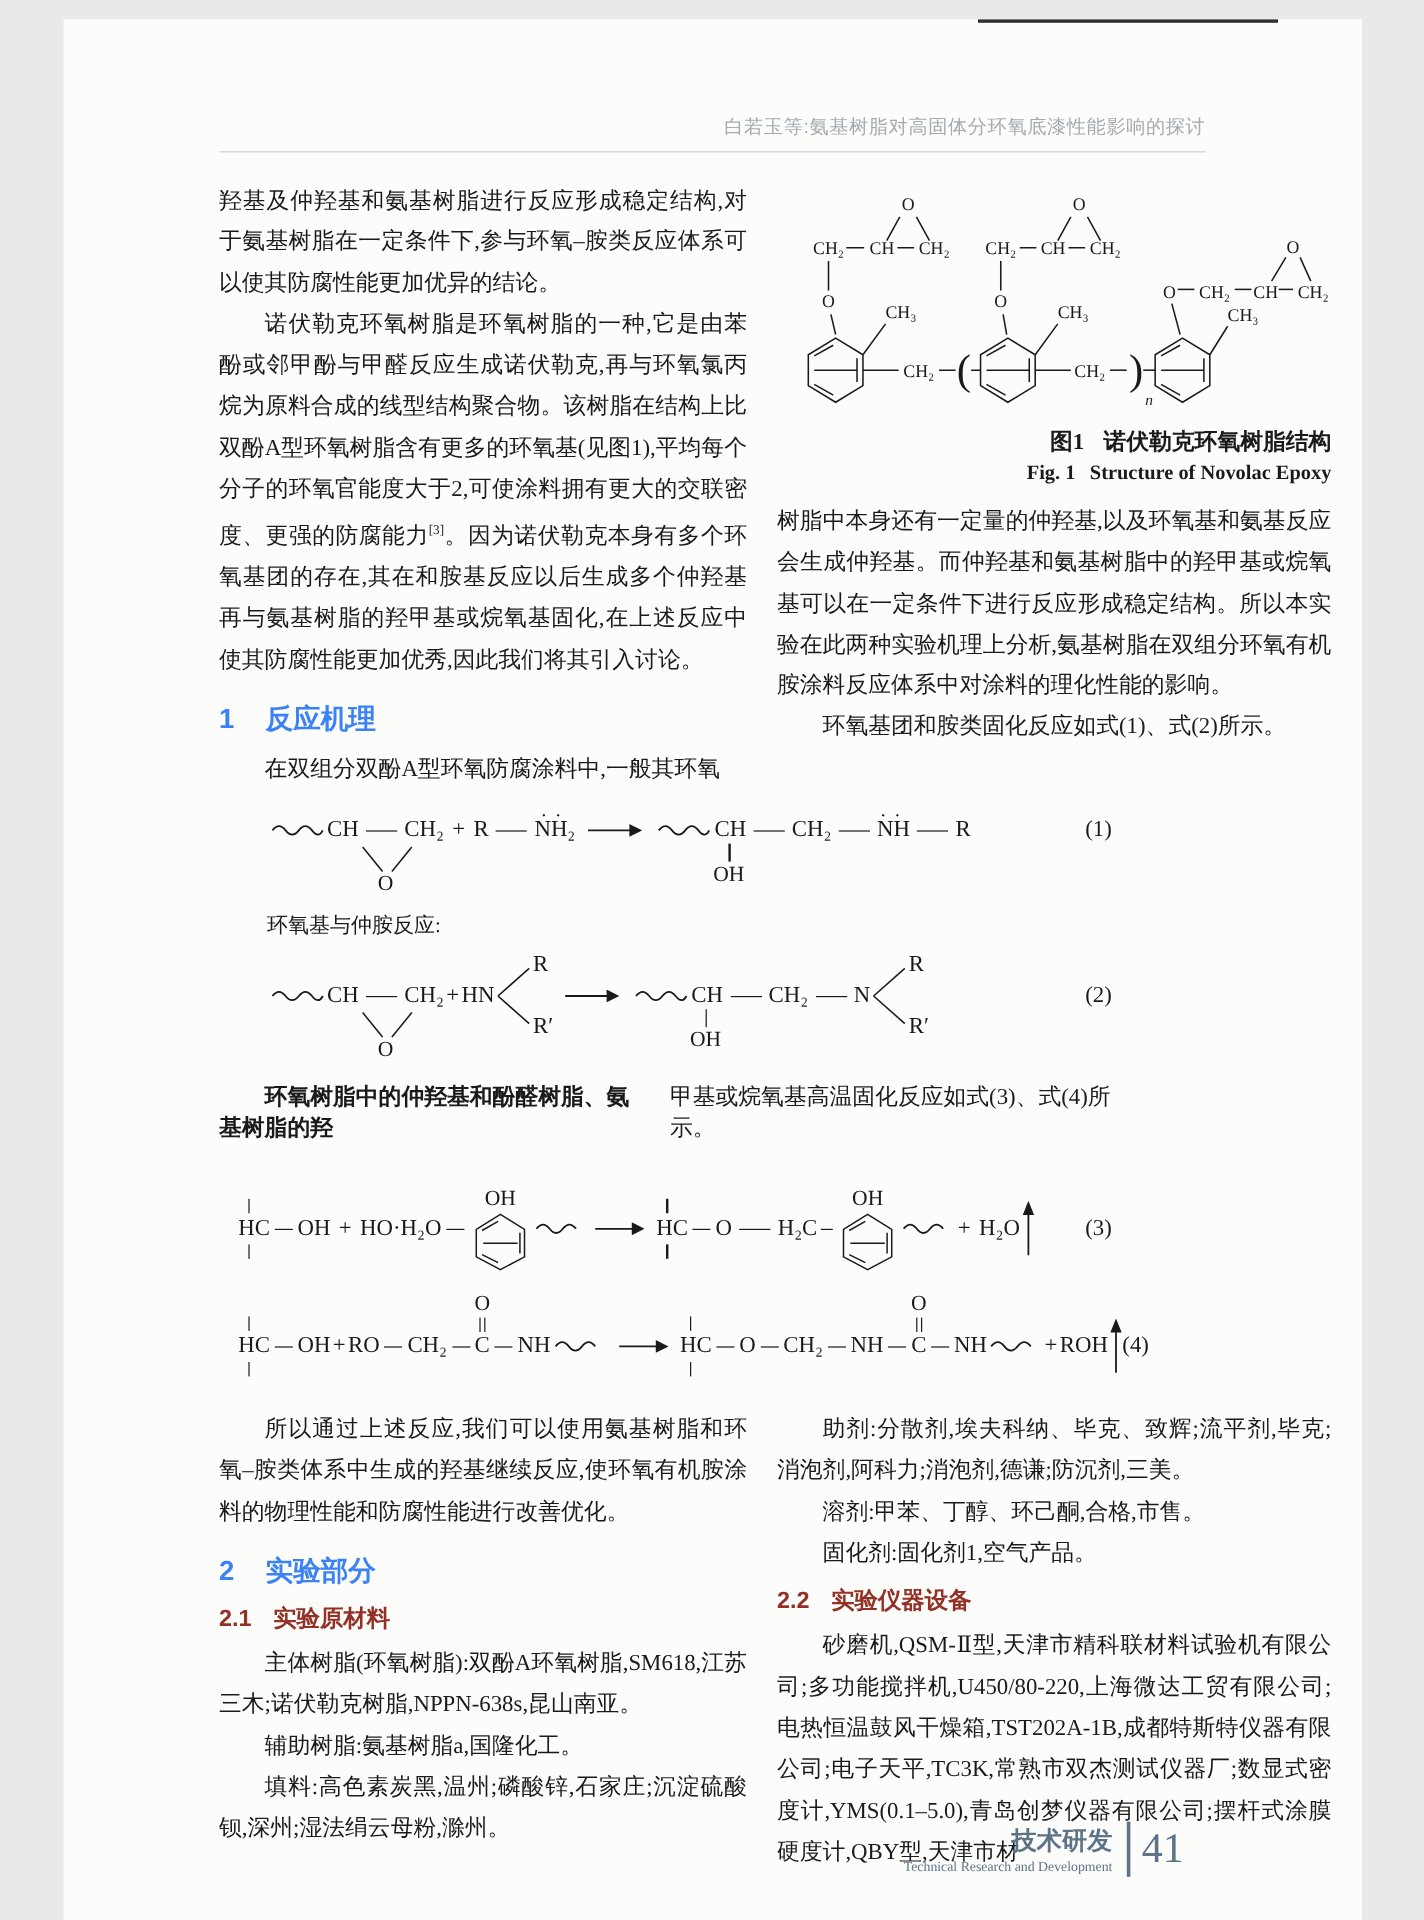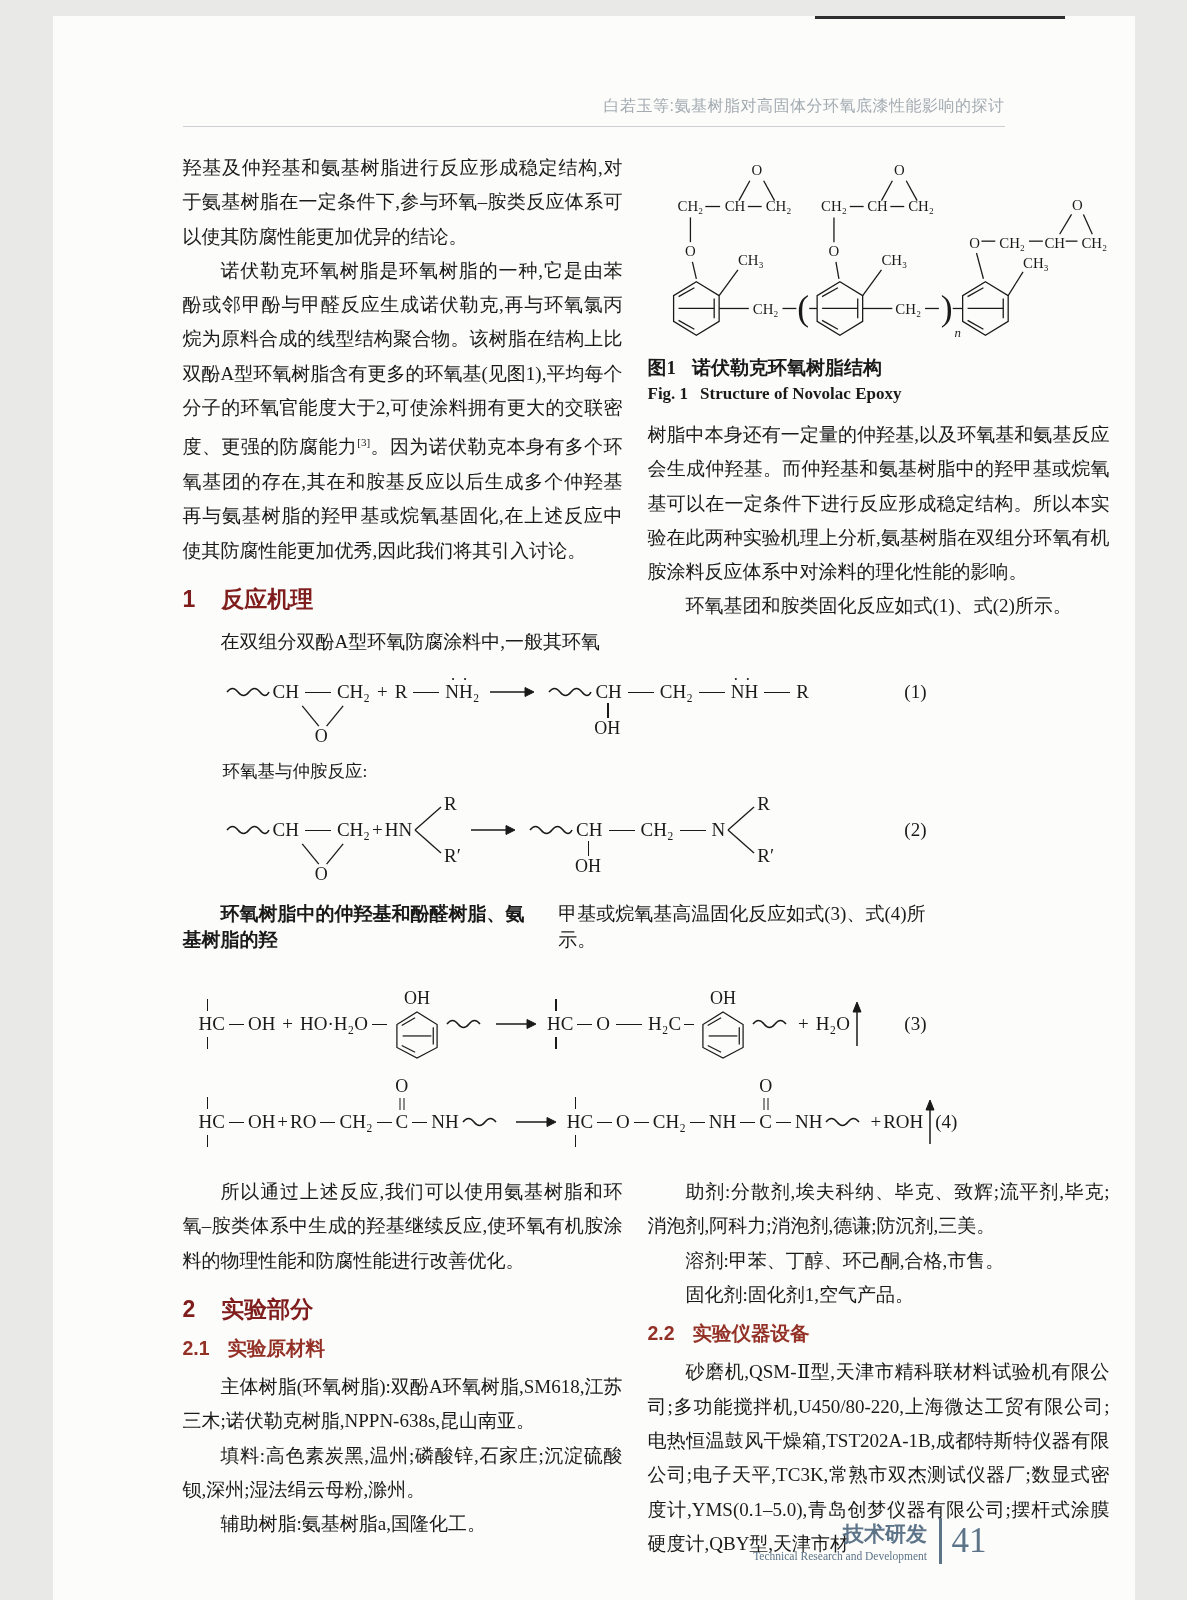--- a/index.html
+++ b/index.html
@@ -19,31 +19,31 @@
   .headrule { border:none; border-top:1.5px solid #ccd0d2; margin-top:9px; }
 
   
   .cols { display:flex; gap:25px; margin-top:24px; }
   .col-l { width:440px; flex:0 0 440px; }
   .col-r { width:462px; flex:0 0 462px; }
   p.body { font-size:19px; line-height:34.3px; text-align:justify; }
   p.indent { text-indent:2em; }
   sup.ref { font-size:11px; vertical-align:super; }
 
-  h1.sec { font-family:"Liberation Sans","DejaVu Sans",sans-serif; color:#7f1d1d;
+  h1.sec { font-family:"Liberation Sans","DejaVu Sans",sans-serif; color:#3b82f6;
     font-size:23px; font-weight:bold; margin:16px 0 10px 0; }
   h1.sec .n { margin-right:26px; }
   h2.subsec { font-family:"Liberation Sans","DejaVu Sans",sans-serif; color:#943126;
     font-size:19.5px; font-weight:bold; margin:8px 0 8px 0; }
   h2.subsec .n { margin-right:18px; }
 
   
   .fig { margin-top:8px; }
   .fig svg { display:block; }
-  .figcap { text-align:left; font-weight:bold; }
+  .figcap { text-align:right; font-weight:bold; }
   .figcap .zh { font-size:19px; }
   .figcap .zh .lab { margin-right:16px; }
   .figcap .en { font-size:17px; margin-top:3px; }
   .figcap .en .lab { margin-right:12px; }
 
   
   .eq-section { margin-top:22px; padding-right:78px; font-size:19px; }
   .eq-label { font-size:17.5px; margin-left:40px; }
   .eq-row { display:flex; align-items:center; position:relative; padding-left:40px; white-space:nowrap; }
   .eq-row.low { padding-left:16px; }
@@ -399,22 +399,22 @@
         <span class="eq-num">(4)</span>
       </div>
     </div>
 
     <div class="cols" style="margin-top:30px">
       <div class="col-l">
         <p class="body indent">所以通过上述反应,我们可以使用氨基树脂和环氧–胺类体系中生成的羟基继续反应,使环氧有机胺涂料的物理性能和防腐性能进行改善优化。</p>
         <h1 class="sec"><span class="n">2</span><span>实验部分</span></h1>
         <h2 class="subsec"><span class="n">2.1</span><span>实验原材料</span></h2>
         <p class="body indent">主体树脂(环氧树脂):双酚A环氧树脂,SM618,江苏三木;诺伏勒克树脂,NPPN-638s,昆山南亚。</p>
+        <p class="body indent">辅助树脂:氨基树脂a,国隆化工。</p>
         <p class="body indent">填料:高色素炭黑,温州;磷酸锌,石家庄;沉淀硫酸钡,深州;湿法绢云母粉,滁州。</p>
-        <p class="body indent">辅助树脂:氨基树脂a,国隆化工。</p>
       </div>
       <div class="col-r">
         <p class="body indent">助剂:分散剂,埃夫科纳、毕克、致辉;流平剂,毕克;消泡剂,阿科力;消泡剂,德谦;防沉剂,三美。</p>
         <p class="body indent">溶剂:甲苯、丁醇、环己酮,合格,市售。</p>
         <p class="body indent">固化剂:固化剂1,空气产品。</p>
         <h2 class="subsec"><span class="n">2.2</span><span>实验仪器设备</span></h2>
         <p class="body indent">砂磨机,QSM-Ⅱ型,天津市精科联材料试验机有限公司;多功能搅拌机,U450/80-220,上海微达工贸有限公司;电热恒温鼓风干燥箱,TST202A-1B,成都特斯特仪器有限公司;电子天平,TC3K,常熟市双杰测试仪器厂;数显式密度计,YMS(0.1–5.0),青岛创梦仪器有限公司;摆杆式涂膜硬度计,QBY型,天津市材</p>
       </div>
     </div>
   </div>

